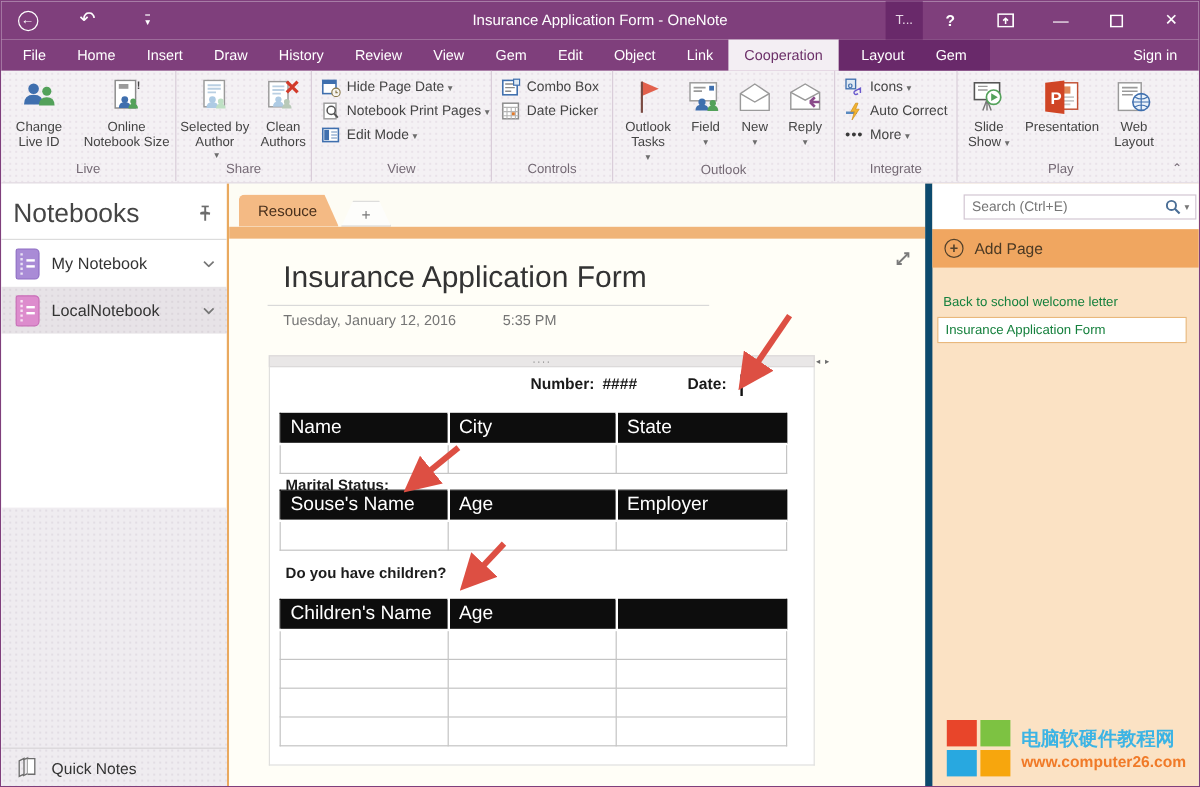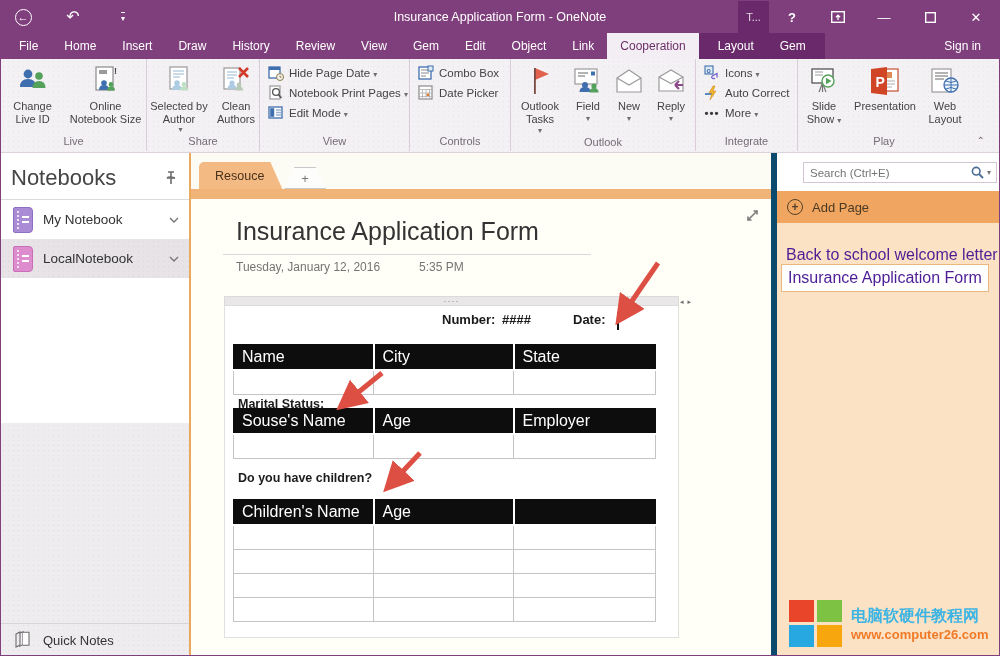--- a/index.html
+++ b/index.html
@@ -94,21 +94,21 @@
 
   
   .rpanel { position:relative; width:228px; flex:none; border-left:6px solid #0c4a6e; background:#fbe2c4; }
   .searchrow { position:absolute; left:0; top:0; width:100%; height:38px; background:#fff; }
   .searchbox { position:absolute; left:26px; top:9px; width:194px; height:21px; border:1px solid #d2c6d2; background:#fff; display:flex; align-items:center; }
   .searchbox input { flex:1; border:none; outline:none; font-size:11.5px; color:#555; padding:0 6px; font-family:inherit; background:transparent; min-width:0; }
   .searchdd { font-size:8px; color:#777; padding:0 5px 0 3px; }
   .addpage { position:absolute; left:0; top:38px; width:100%; height:32px; background:#f0a660; display:flex; align-items:center; gap:9px; padding:0 10px; font-size:13px; color:#4c3a24; }
   .plus-circ { width:16px; height:16px; border:1.6px solid #53412b; border-radius:50%; display:flex; align-items:center; justify-content:center; font-size:12px; font-weight:700; color:#53412b; line-height:1; padding-bottom:1px; }
   .plist { position:absolute; left:0; top:70px; width:100%; bottom:0; }
-  .pitem { position:absolute; left:9px; font-size:16px; color:#4c1d95; }
+  .pitem { position:absolute; left:9px; font-size:11px; color:#15803d; }
   .pitem.sel { left:4px; right:10px; background:#fff; border:1px solid #e9b87c; padding:4px 0 4px 6px; }
 
   .wm { position:absolute; left:12px; bottom:8px; display:flex; align-items:center; gap:8px; }
   .wmlogo { width:54px; height:48px; display:grid; grid-template-columns:25px 25px; grid-template-rows:22px 22px; gap:3px; }
   .wmlogo div:nth-child(1){background:#e8452a;} .wmlogo div:nth-child(2){background:#7dc242;}
   .wmlogo div:nth-child(3){background:#28a8e0;} .wmlogo div:nth-child(4){background:#f7a60d;}
   .wmtxt1 { font-size:16px; font-weight:700; color:#3cb4e4; white-space:nowrap; }
   .wmtxt2 { font-size:13px; font-weight:700; color:#f07a28; }
 </style>
 </head>

